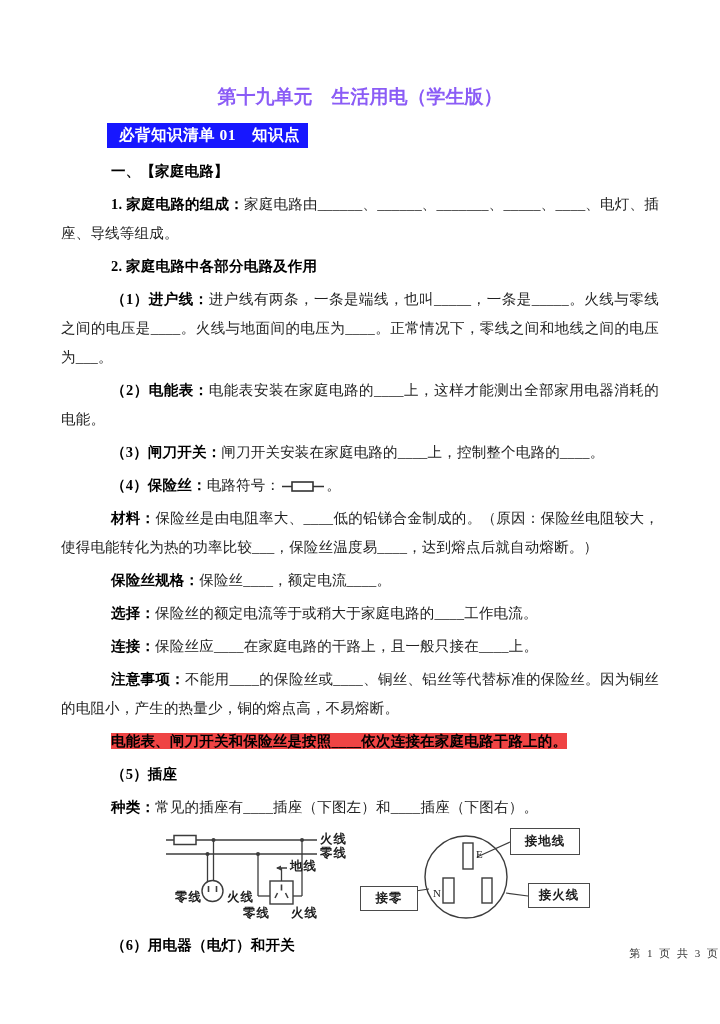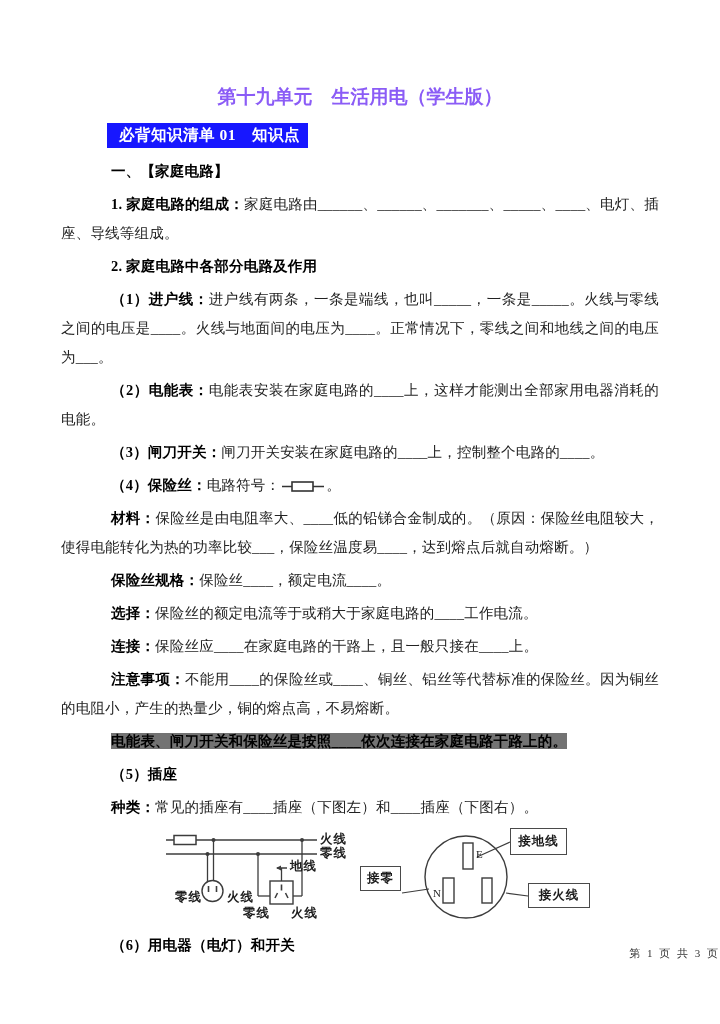--- a/index.html
+++ b/index.html
@@ -17,21 +17,21 @@
   .banner {
     display:inline-block; margin-left:50px; background:#1717ff; color:#fff;
     font-weight:bold; font-size:15.5px; line-height:20px; padding:2px 8px 3px 12px;
     letter-spacing:0.5px;
   }
   .para {
     margin:4px; text-indent:50px; line-height:29px; font-size:14.5px;
     text-align:justify; letter-spacing:0.2px;
   }
   .bold { font-weight:bold; color:#000; }
-  .hl { background:#737373; font-weight:bold; color:#000; }
+  .hl { background:#ef4444; font-weight:bold; color:#000; }
   .fuse-inline { vertical-align:middle; margin:0 2px; }
   .diagram { position:relative; height:101px; margin:4px 0 3px 0; }
   .diagram svg.geom { position:absolute; left:0; top:0; }
   .dlabel {
     position:absolute; font-size:12.5px; line-height:14px; color:#1c1c1c;
     white-space:nowrap; font-weight:bold; letter-spacing:1px;
   }
   .dsmall { font-weight:normal; font-size:11px; letter-spacing:0; }
   .dbox {
     position:absolute; border:1.4px solid #4a4a4a; background:#fff;
@@ -123,24 +123,24 @@
     <span class="dlabel" style="left:263px;top:20px">零线</span>
     <span class="dlabel" style="left:233px;top:33px">地线</span>
     <span class="dlabel" style="left:118px;top:64px">零线</span>
     <span class="dlabel" style="left:170px;top:64px">火线</span>
     <span class="dlabel" style="left:186px;top:80px">零线</span>
     <span class="dlabel" style="left:234px;top:80px">火线</span>
 
     <span class="dlabel dsmall" style="left:419px;top:21px">E</span>
     <span class="dlabel dsmall" style="left:376px;top:60px">N</span>
 
-    <div class="dbox" style="left:453px;top:2px;width:57px;height:27px">
+    <div class="dbox" style="left:453px;top:2px;width:70px;height:27px">
         <span>接地线</span>
       </div>
-    <div class="dbox" style="left:303px;top:40px;width:41px;height:25px">
+    <div class="dbox" style="left:303px;top:60px;width:58px;height:25px">
         <span>接零</span>
       </div>
     <div class="dbox" style="left:471px;top:57px;width:62px;height:25px">
         <span>接火线</span>
       </div>
   </div>
 
   <div id="paras-bottom">
       <p class="para"><span class="bold">（6）用电器（电灯）和开关</span></p>
     </div>

